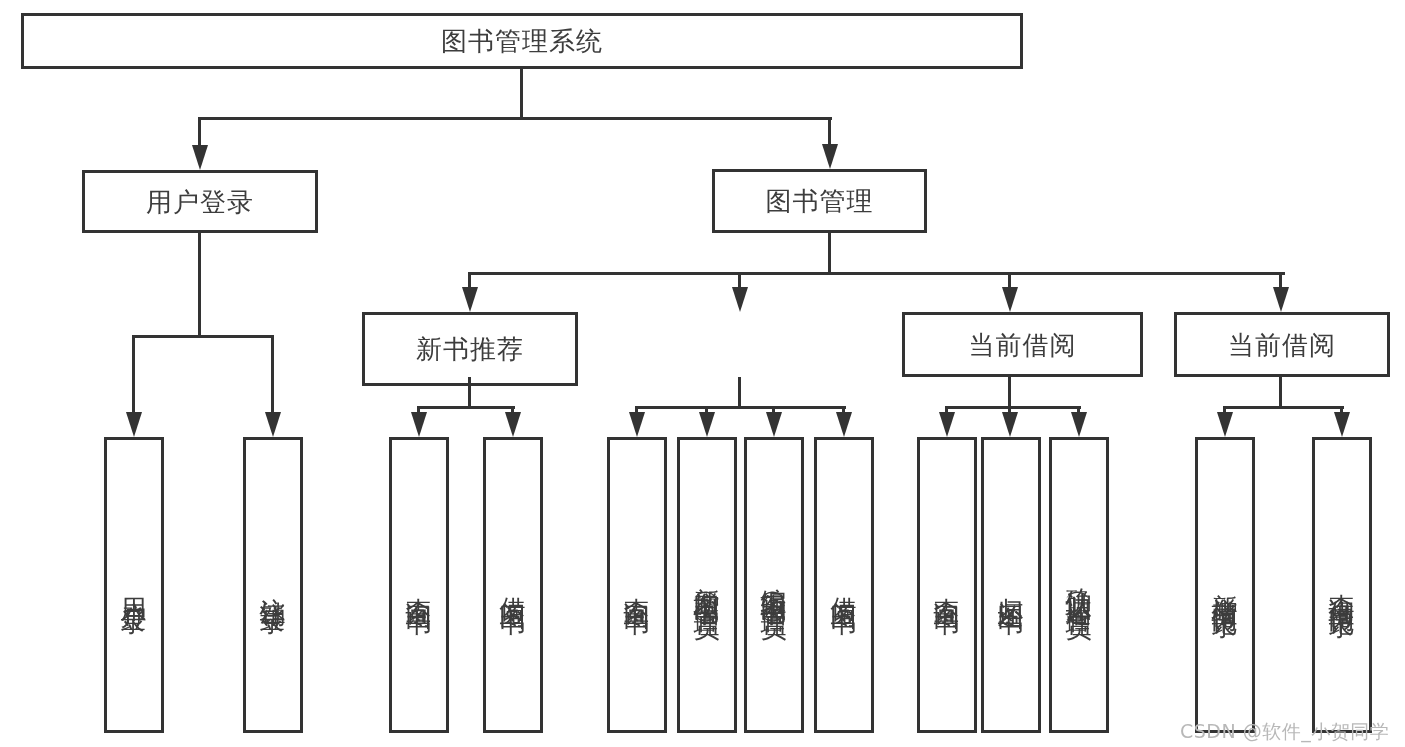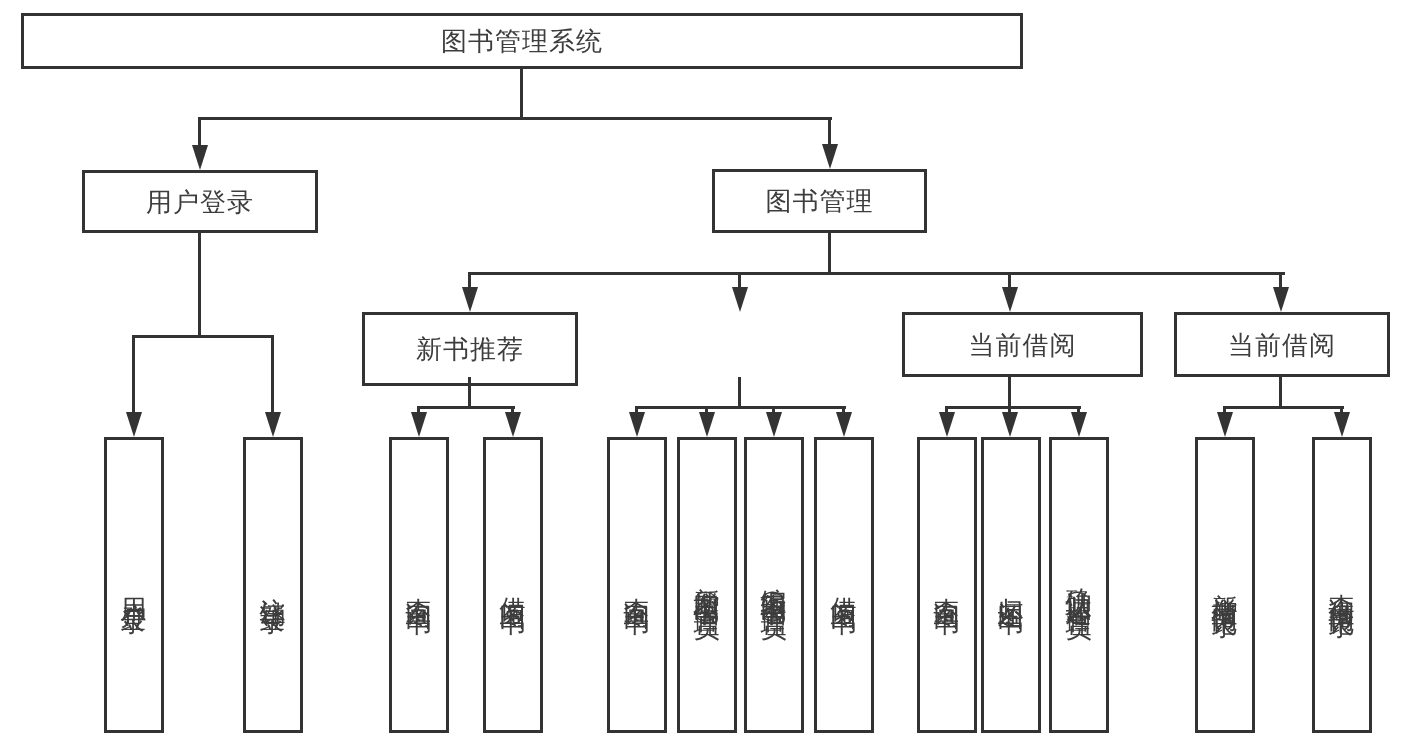--- a/index.html
+++ b/index.html
@@ -171,14 +171,15 @@
     <span class="vtext">确认归还（管理员）</span>
   </div>
 
   <div class="box" style="left:1195px;top:437px;width:60px;height:296px">
     <span class="vtext">新增借阅记录</span>
   </div>
   <div class="box" style="left:1312px;top:437px;width:60px;height:296px">
     <span class="vtext">查询借阅记录</span>
   </div>
 
+  <div class="watermark" style="left:1180px;top:719px">CSDN @软件_小贺同学</div>
 
 </div>
 
 </body></html>

